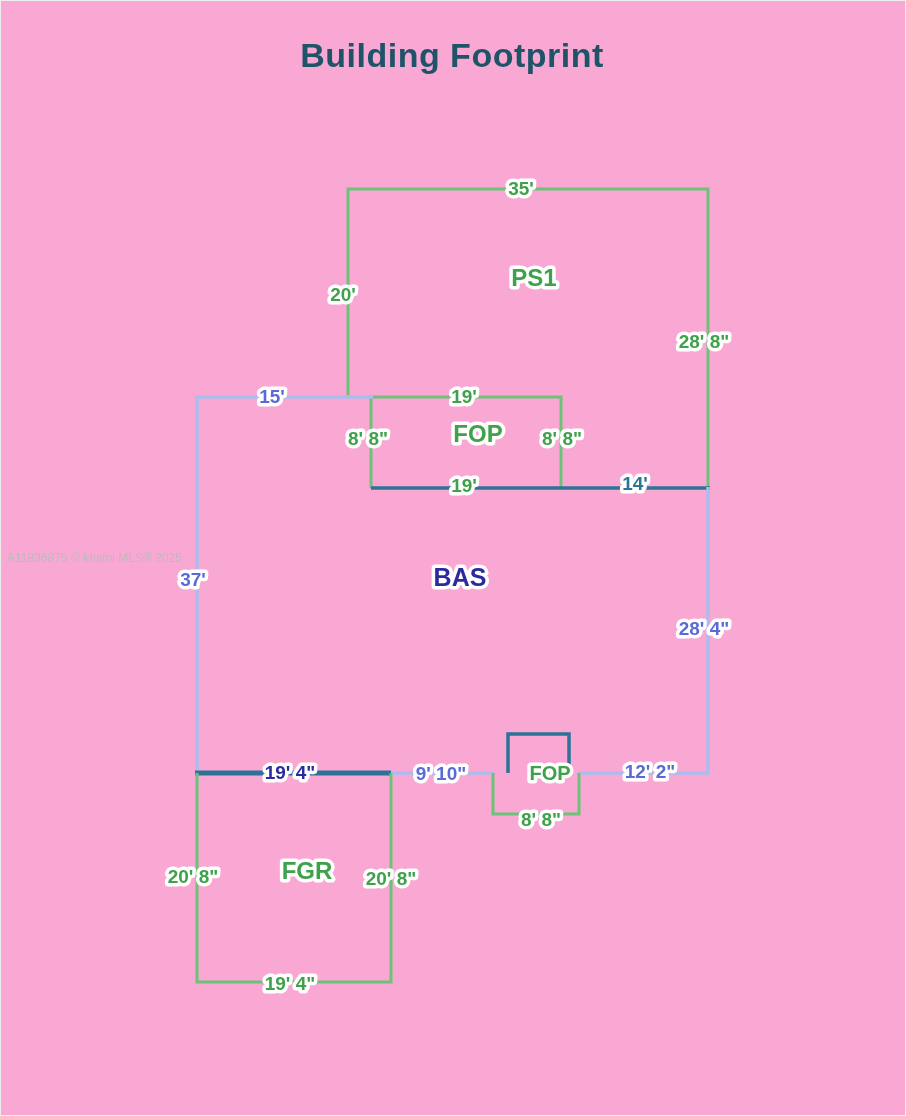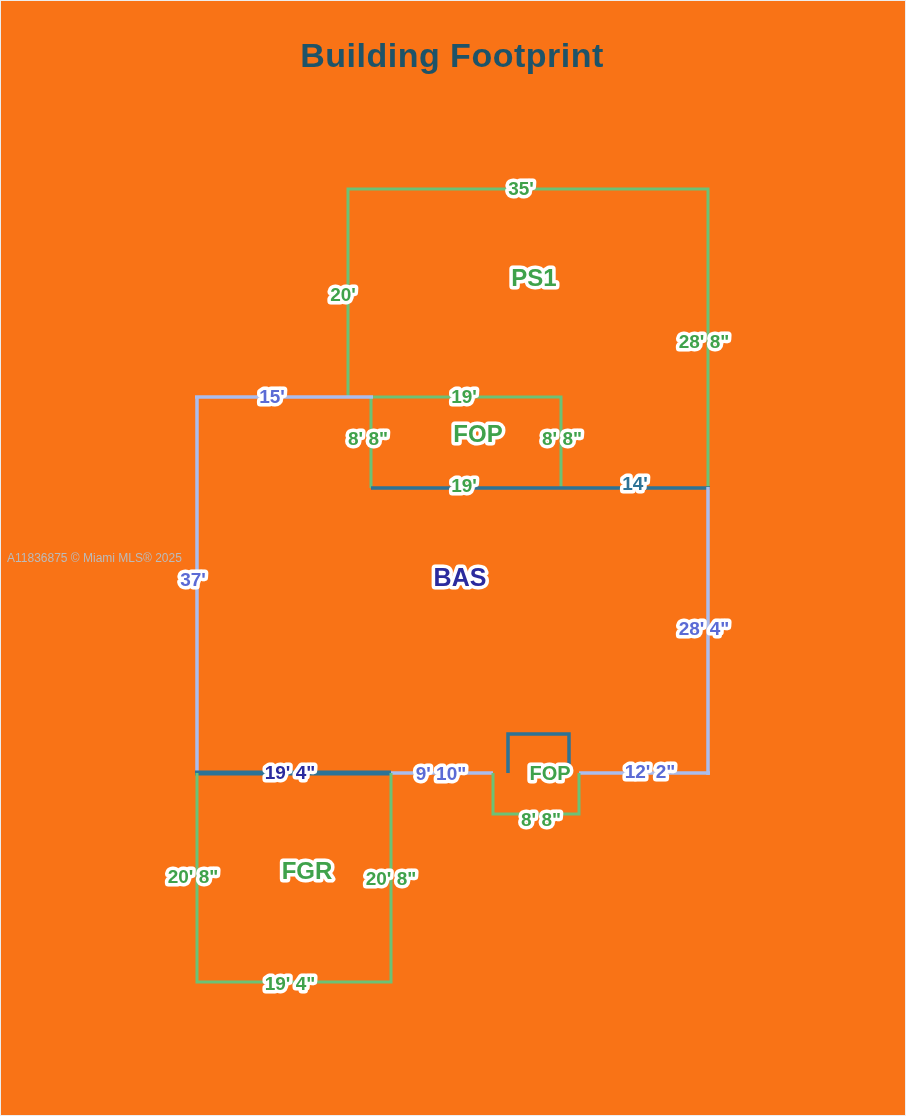--- a/index.html
+++ b/index.html
@@ -1,17 +1,17 @@
 <!DOCTYPE html>
 <html style="--title-color: #1e5368; --green-line: #6cc276; --blue-line: #aabdee; --teal-line: #2d7396; --green-label: #3fa24b; --blue-label: #5b6bd5; --navy-label: #2b2b9e; --teal-label: #2d7396; --watermark-color: #bbbbbb;"><head>
 <meta charset="utf-8">
 <style>
   html,body{margin:0;padding:0;background:#ffffff;}
   .page{
-    position:relative;width:906px;height:1116px;background:#f97316;
+    position:relative;width:906px;height:1116px;background:#f9a8d4;
     border:1px solid #ededed;box-sizing:border-box;
     font-family:"Liberation Sans",sans-serif;overflow:hidden;
   }
   svg{position:absolute;left:0;top:0;}
   .ln-green{fill:none;stroke:var(--green-line);stroke-width:3;stroke-linejoin:miter;}
   .ln-blue{fill:none;stroke:var(--blue-line);stroke-width:3.5;}
   .ln-teal{fill:none;stroke:var(--teal-line);stroke-width:3.5;}
   .ln-teal-thick{fill:none;stroke:var(--teal-line);stroke-width:5;}
   text{font-family:"Liberation Sans",sans-serif;font-weight:bold;}
   .halo{stroke:#ffffff;stroke-width:7;paint-order:stroke;stroke-linejoin:round;}

